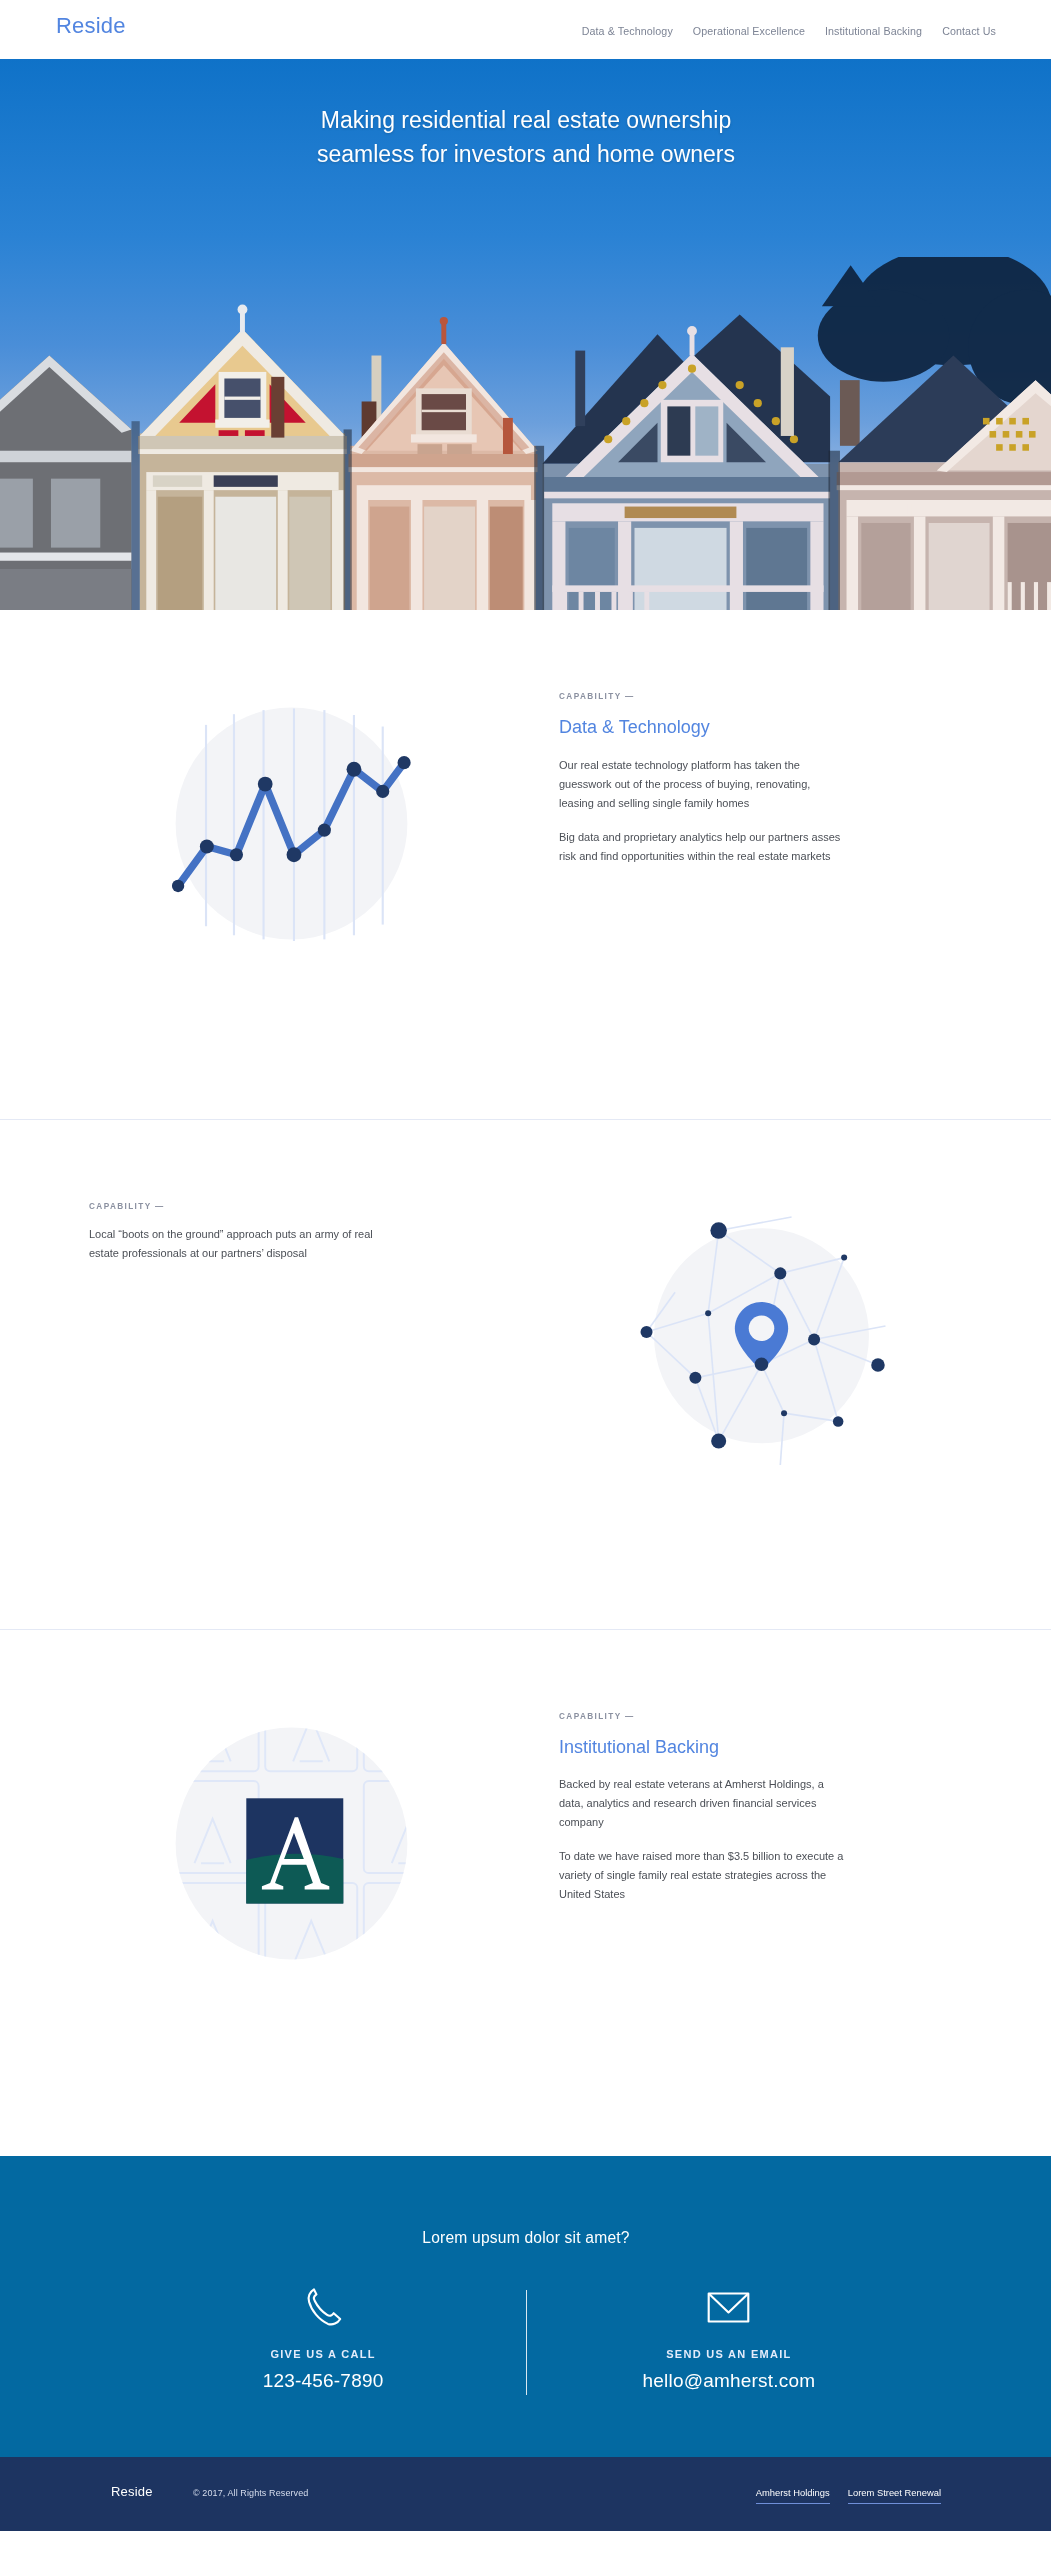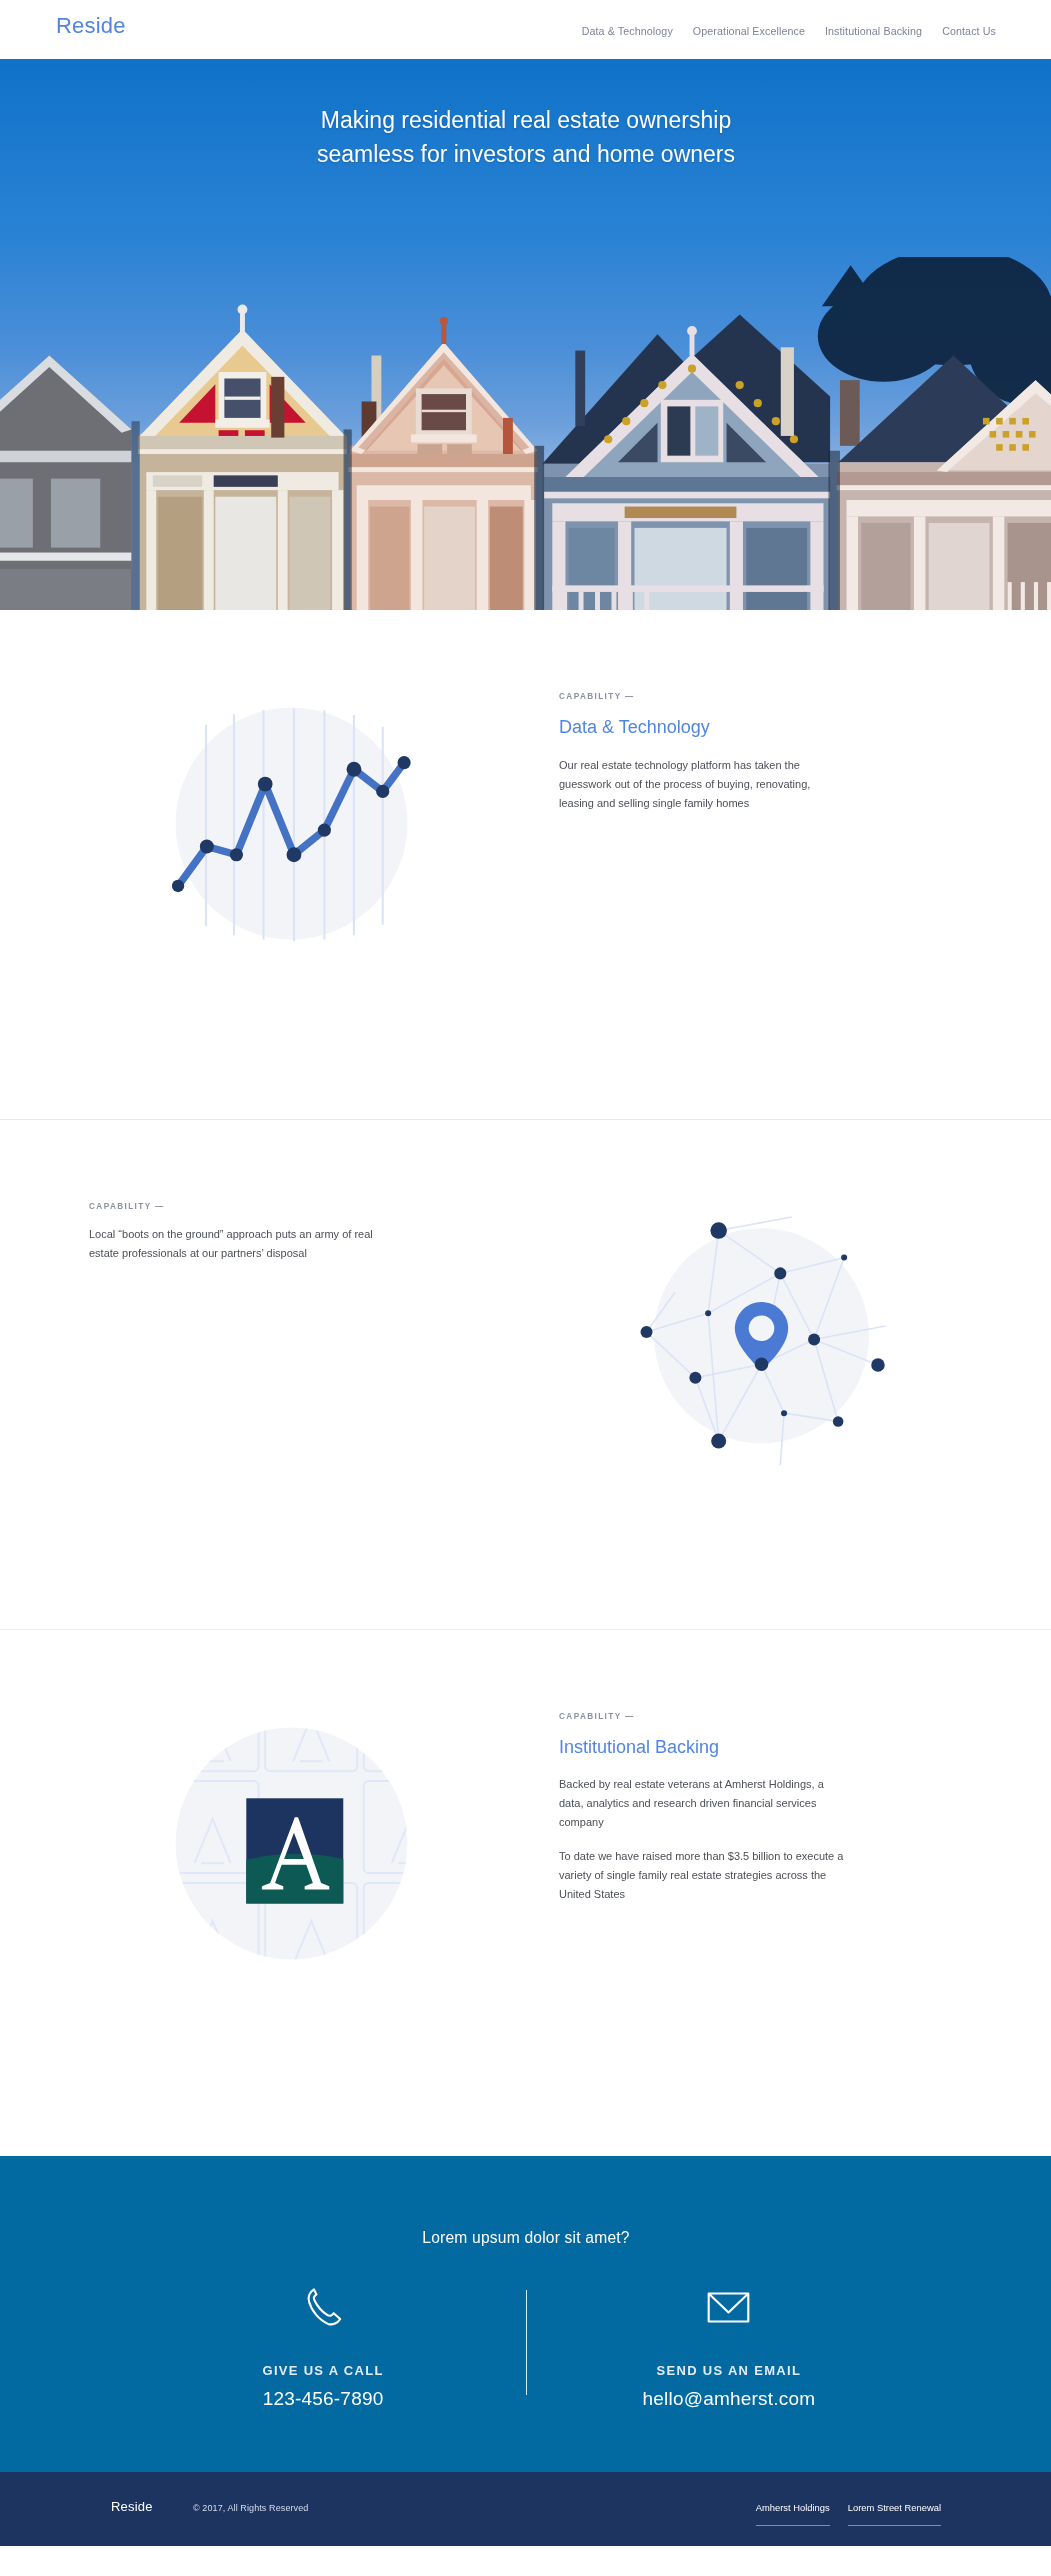--- a/index.html
+++ b/index.html
@@ -86,22 +86,22 @@
     text-align:center; font-size:15.6px; font-weight:400;
     padding-top:73px; letter-spacing:0.2px;
   }
   .contact-cols {
     display:flex; justify-content:center; align-items:stretch;
     margin-top:35px; position:relative; padding-bottom:62px;
   }
   .ccol { width:253px; text-align:center; position:relative; }
   .cicon { height:51px; display:flex; align-items:center; justify-content:center; }
   .clabel {
-    font-size:13px; letter-spacing:1.3px; font-weight:700;
-    margin-top:30px; color:#e4ecfb;
+    font-size:11px; letter-spacing:1.3px; font-weight:700;
+    margin-top:15px; color:#e4ecfb;
   }
   .cvalue { font-size:19px; margin-top:10.7px; font-weight:400; letter-spacing:0.2px; }
   .vrule { width:0.8px; background:#ffffff; margin:8.2px 76px 0 76px; opacity:.85; height:105px; }
 
   
   .footer {
     width:1052px; background:#1d3461; color:#ffffff;
     height:74px; position:relative;
   }
   .f-brand {
@@ -111,21 +111,21 @@
   .f-copy {
     position:absolute; left:193px; top:31px;
     font-size:9px; color:#d6dded; letter-spacing:0.1px;
   }
   .f-links {
     position:absolute; right:111px; top:30px;
     display:flex; gap:18px;
   }
   .f-links a {
     font-size:9.4px; color:#ffffff; text-decoration:none;
-    border-bottom:0.8px solid #6f8fd8; padding-bottom:12px;
+    border-bottom:0.8px solid #6f8fd8; padding-bottom:5px;
   }
 </style>
 </head>
 <body>
 
 <div class="page">
 
   <div class="header">
     <div class="brand">Reside</div>
     <nav class="nav">
@@ -370,20 +370,21 @@
             <circle cx="236" cy="94" r="9"></circle>
             <circle cx="271" cy="121" r="8"></circle>
             <circle cx="297" cy="86" r="8"></circle>
           </g>
         </svg>
       </div>
       <div class="cap-txt right">
         <div class="eyebrow">CAPABILITY —</div>
         <h2 class="cap-h">Data &amp; Technology</h2>
         <p class="cap-p">Our real estate technology platform has taken the guesswork out of the process of buying, renovating, leasing and selling single family homes</p>
+        <p class="cap-p">Big data and proprietary analytics help our partners asses risk and find opportunities within the real estate markets</p>
       </div>
     </div>
   </section>
 
   <div class="divider"></div>
 
   <section class="cap" style="padding:82px 0 164px 0;">
     <div class="cap-inner">
       <div class="cap-txt left" style="padding-left:33px;">
         <div class="eyebrow">CAPABILITY —</div>

